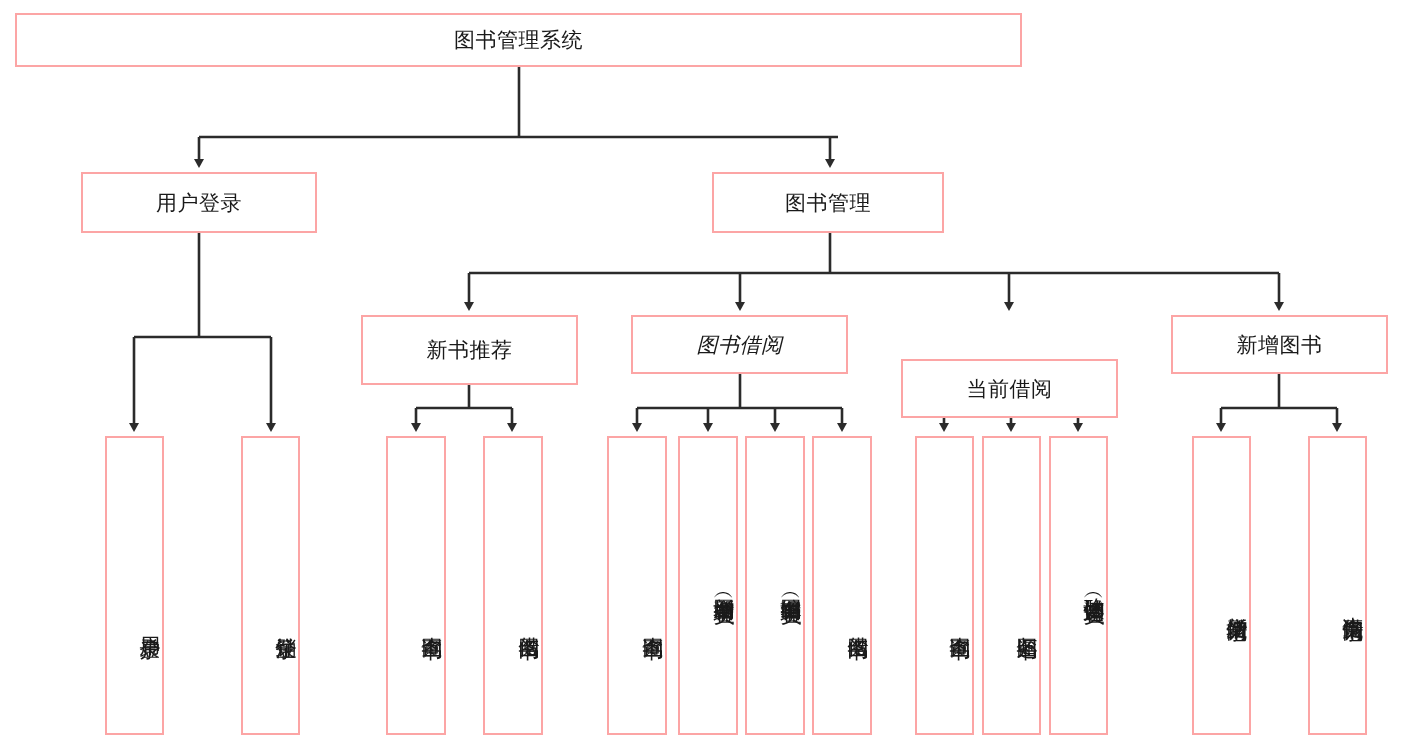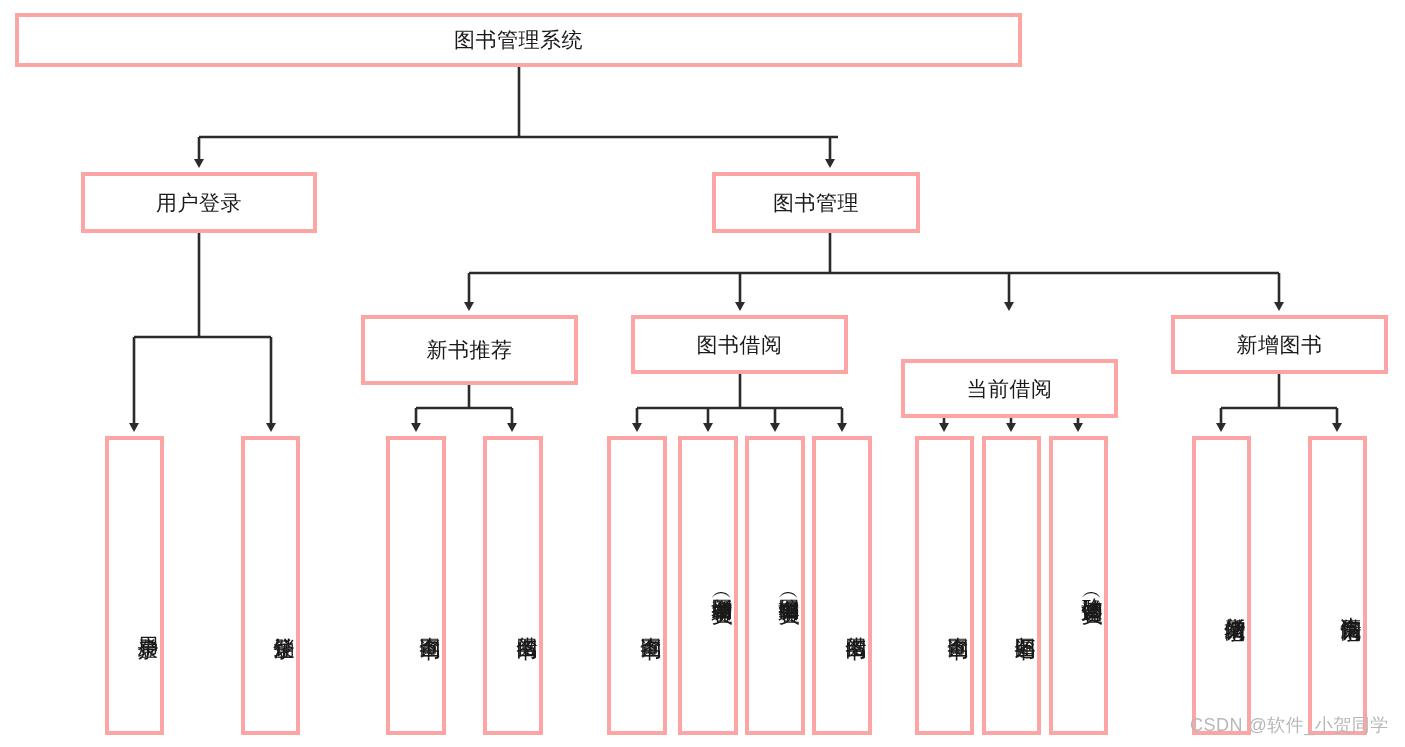--- a/index.html
+++ b/index.html
@@ -21,21 +21,21 @@
     position: absolute;
     left: 0;
     top: 0;
     width: 1405px;
     height: 747px;
   }
   .node {
     position: absolute;
     box-sizing: border-box;
     background: #ffffff;
-    border: 4px solid #fca5a5;
+    border: 2px solid #fca5a5;
     display: flex;
     align-items: center;
     justify-content: center;
     color: #1a1a1a;
     z-index: 2;
   }
   .node.h {
     font-size: 21px;
     letter-spacing: 0.5px;
   }
@@ -125,29 +125,29 @@
   </svg>
 
   <div class="node h" style="left:15px; top:13px; width:1007px; height:54px;">
     <span>图书管理系统</span>
   </div>
 
   <div class="node h" style="left:81px; top:172px; width:236px; height:61px;">
     <span>用户登录</span>
   </div>
 
-  <div class="node h" style="left:712px; top:172px; width:208px; height:61px;">
+  <div class="node h" style="left:712px; top:172px; width:232px; height:61px;">
     <span>图书管理</span>
   </div>
 
   <div class="node h" style="left:361px; top:315px; width:217px; height:70px;">
     <span>新书推荐</span>
   </div>
 
-  <div class="node h" style="left:631px; top:315px; width:217px; height:59px;">
+  <div class="node h" style="left:631px; top:315px; width:217px; height:59px;font-style:italic;">
     <span>图书借阅</span>
   </div>
 
   <div class="node h" style="left:901px; top:315px; width:217px; height:59px;margin-top:44px;">
     <span>当前借阅</span>
   </div>
 
   <div class="node h" style="left:1171px; top:315px; width:217px; height:59px;">
     <span>新增图书</span>
   </div>
@@ -197,15 +197,14 @@
   </div>
 
   <div class="node v" style="left:1192px; top:436px; width:59px; height:299px; padding-top:40px;">
     <span class="vtext">新增借阅记录</span>
   </div>
 
   <div class="node v" style="left:1308px; top:436px; width:59px; height:299px; padding-top:40px;">
     <span class="vtext">查询借阅记录</span>
   </div>
 
-  <div class="watermark">CSDN @软件_小贺同学</div>
 
 </div>
 
 </body></html>

